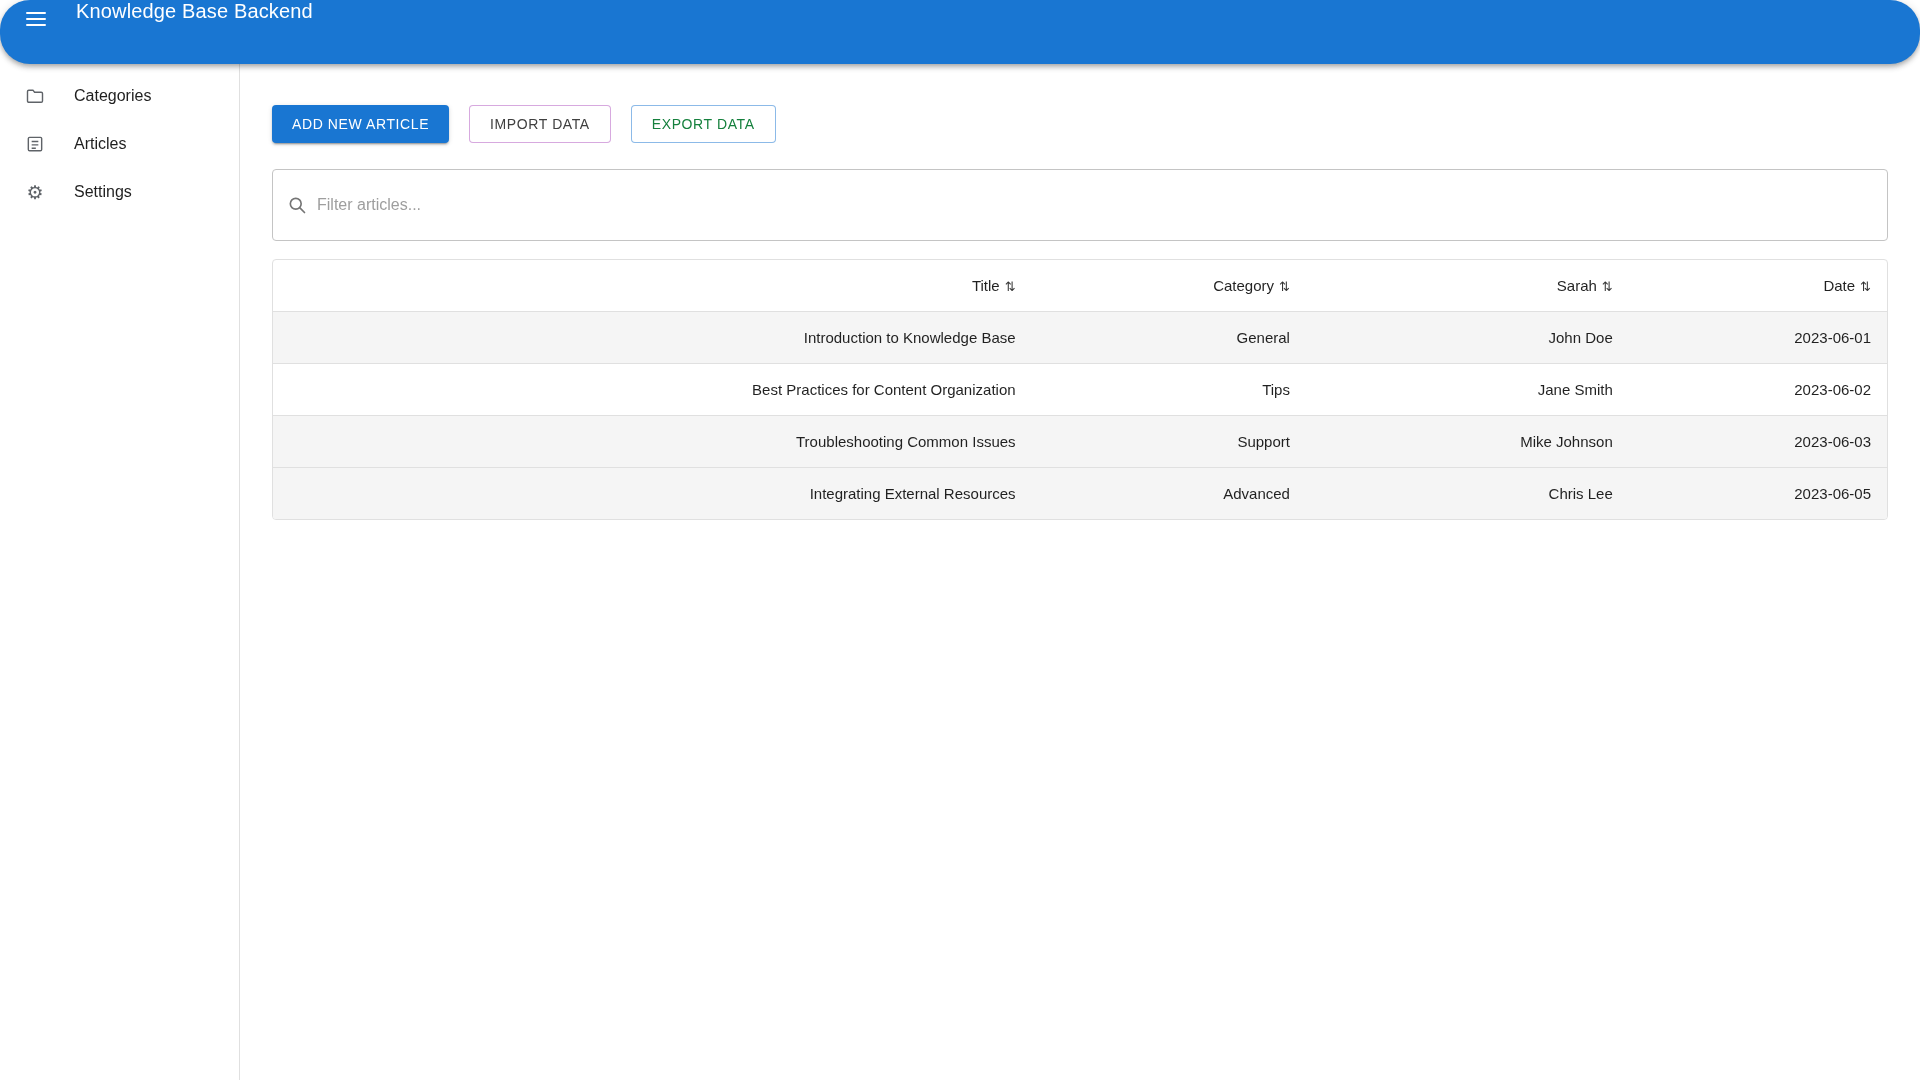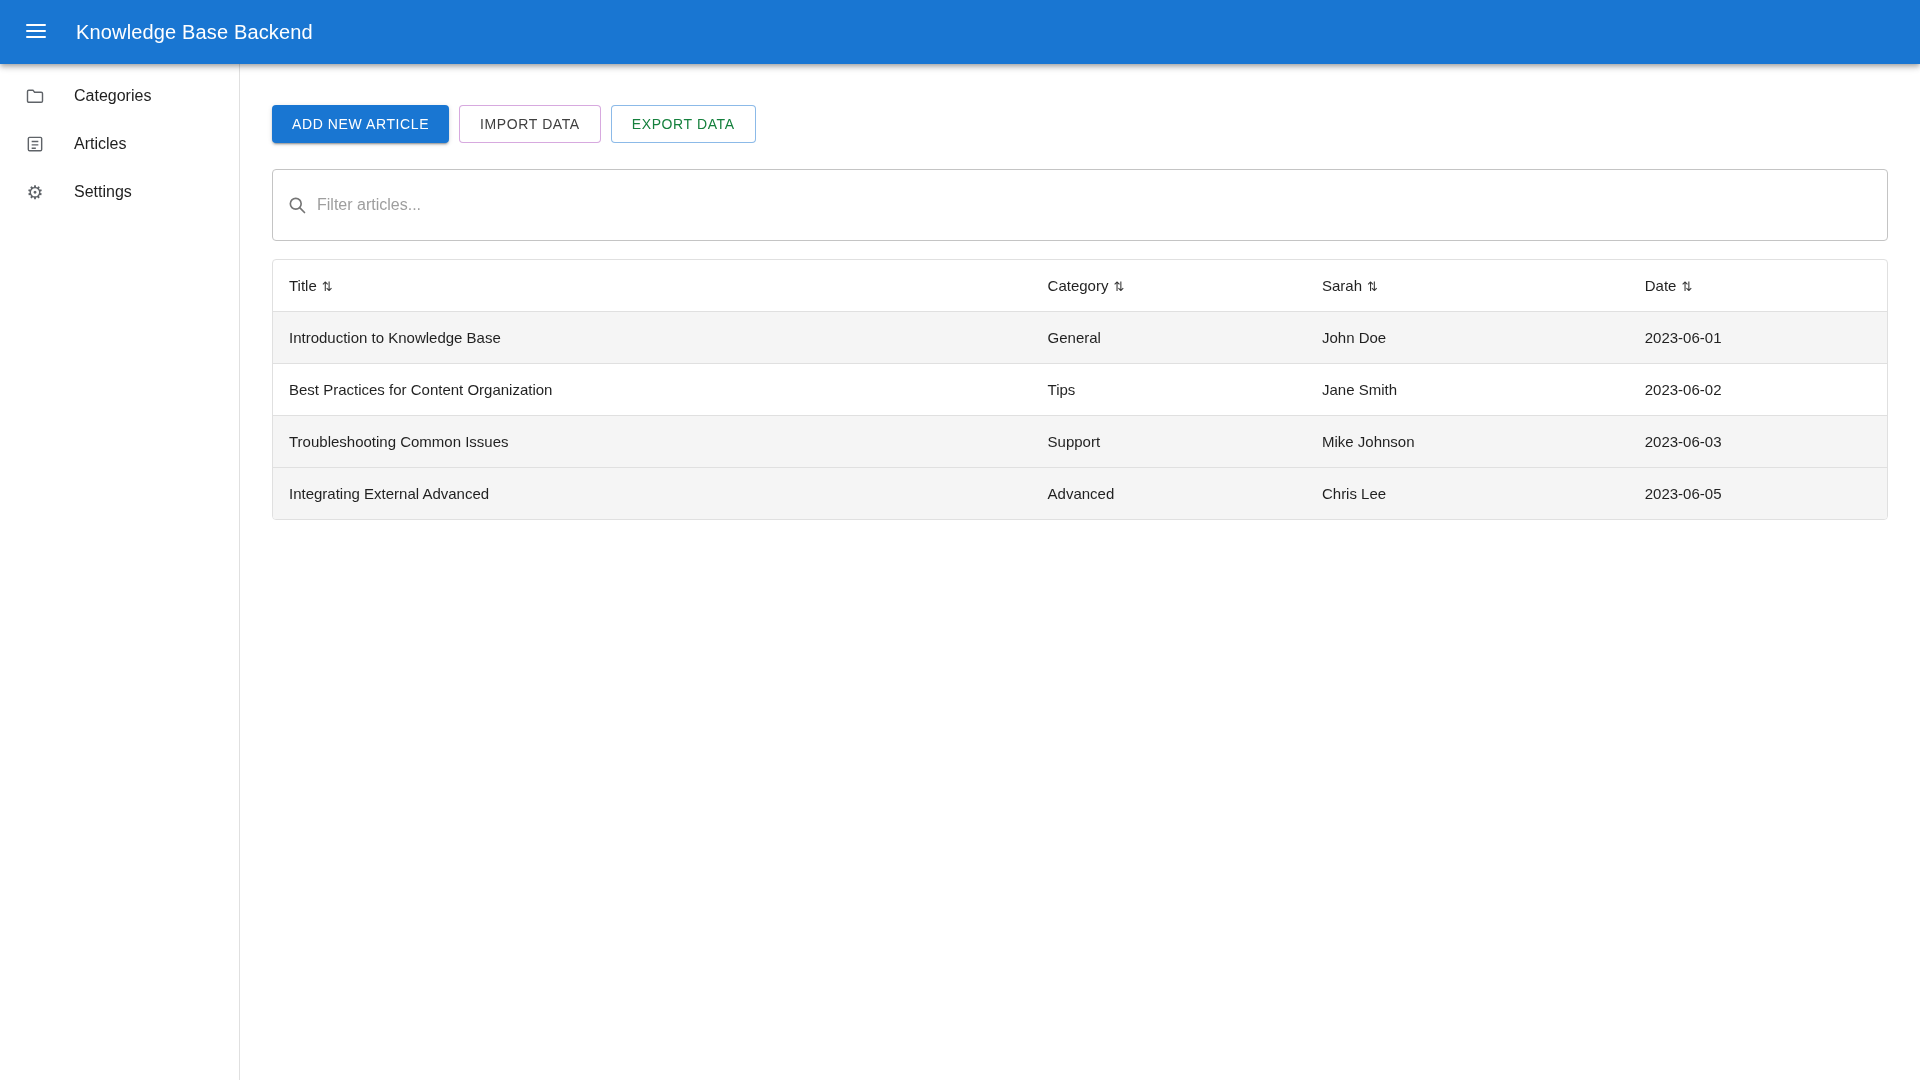--- a/index.html
+++ b/index.html
@@ -8,25 +8,26 @@
     font-family: "Liberation Sans", sans-serif;
     background: #ffffff;
     color: rgba(0,0,0,0.87);
   }
 
   
   .appbar {
     height: 64px;
     background: #1976d2;
     display: flex;
-    align-items: center;
+    align-items: flex-start;
     padding: 0 24px;
     box-shadow: 0 2px 4px -1px rgba(0,0,0,0.2), 0 4px 5px 0 rgba(0,0,0,0.14), 0 1px 10px 0 rgba(0,0,0,0.12);
     position: relative;
     z-index: 10;
+    border-radius: 30px;
   }
   .menu-btn {
     width: 40px; height: 40px;
     border: none; background: transparent;
     display: flex; align-items: center; justify-content: center;
     cursor: pointer; border-radius: 50%;
     margin-left: -8px;
   }
   .appbar-title {
     color: #ffffff;
@@ -60,21 +61,21 @@
     display: flex; align-items: center; justify-content: center;
     margin-right: 28px;
     color: #5f6368;
     flex-shrink: 0;
   }
   .icon-glyph { font-size: 19px; line-height: 1; color: #5f6368; }
 
   
   .main { flex: 1; padding: 41px 32px 0 32px; }
 
-  .toolbar { display: flex; gap: 10px; margin-bottom: 26px; }
+  .toolbar { display: flex; gap: 20px; margin-bottom: 26px; }
   .btn {
     height: 38px;
     padding: 0 20px;
     font-family: "Liberation Sans", sans-serif;
     font-size: 14px;
     font-weight: 500;
     letter-spacing: 0.6px;
     border-radius: 4px;
     cursor: pointer;
     text-transform: uppercase;
@@ -122,21 +123,21 @@
   .filter-box input::placeholder { color: #9e9e9e; opacity: 1; }
 
   
   .table-wrap {
     border: 1px solid #e0e0e0;
     border-radius: 4px;
     overflow: hidden;
   }
   table { width: 100%; border-collapse: collapse; }
   th, td {
-    text-align: left;
+    text-align: right;
     padding: 17px 16px;
     font-size: 15px;
     color: rgba(0,0,0,0.87);
     border-bottom: 1px solid #e0e0e0;
   }
   th { font-weight: 500; cursor: pointer; }
   tr:last-child td { border-bottom: none; }
   tbody tr.striped { background: #f5f5f5; }
   .sort-icon {
     font-size: 13px;
@@ -241,21 +242,21 @@
               <td>Jane Smith</td>
               <td>2023-06-02</td>
             </tr>
             <tr class="striped">
               <td>Troubleshooting Common Issues</td>
               <td>Support</td>
               <td>Mike Johnson</td>
               <td>2023-06-03</td>
             </tr>
             <tr class="striped">
-              <td>Integrating External Advanced</td>
+              <td>Integrating External Resources</td>
               <td>Advanced</td>
               <td>Chris Lee</td>
               <td>2023-06-05</td>
             </tr>
           </tbody>
       </table>
     </div>
 
   </main>
 </div>

